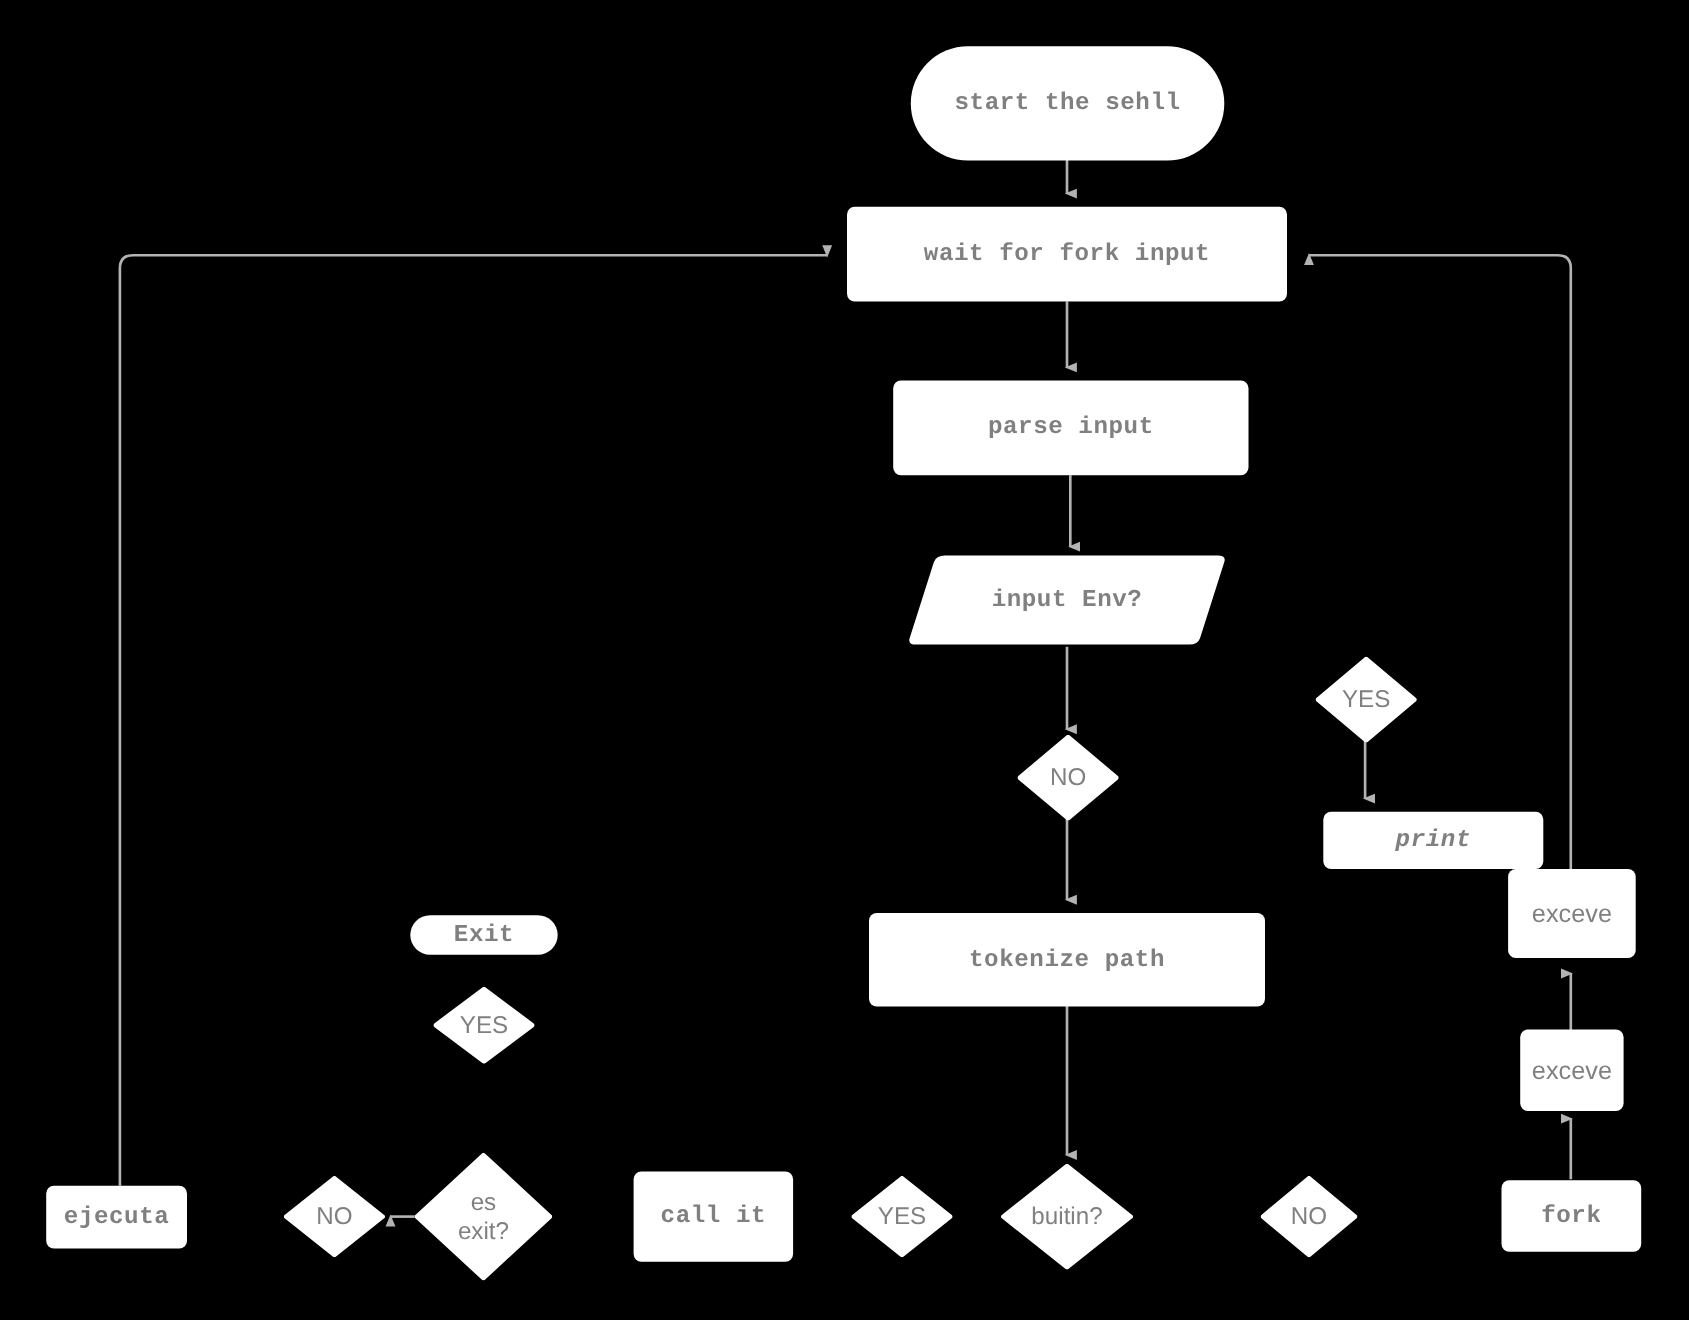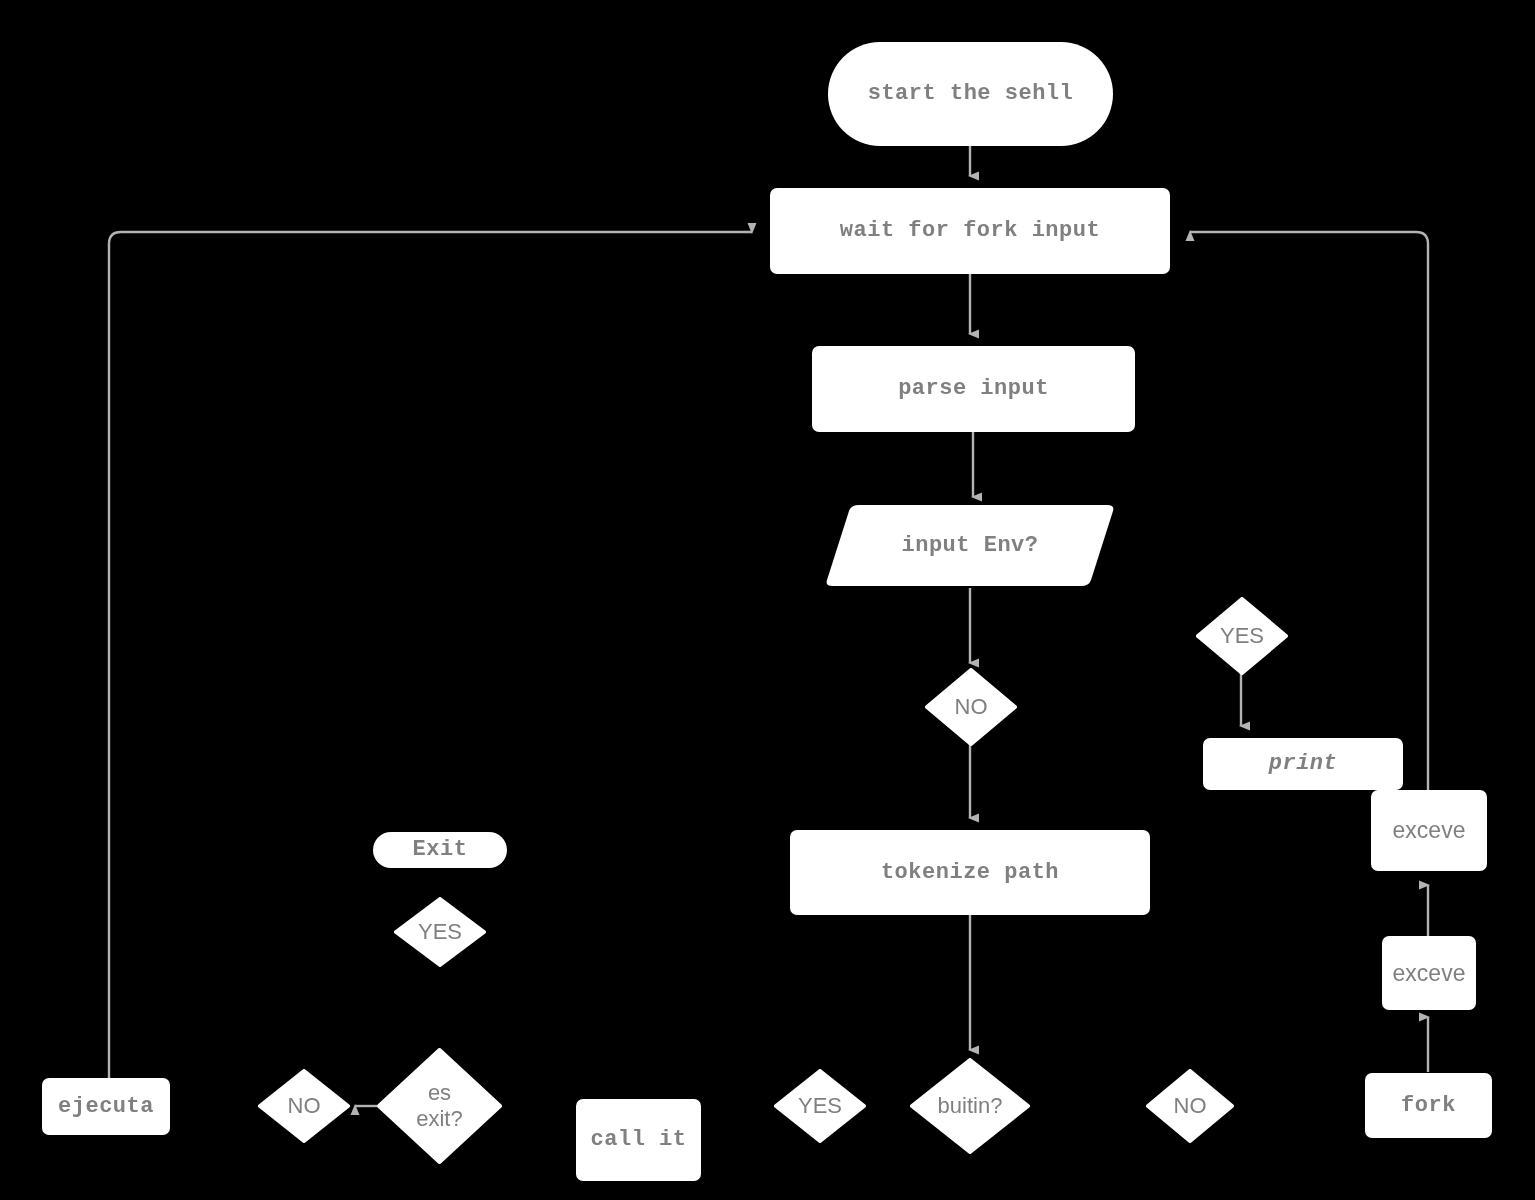--- a/index.html
+++ b/index.html
@@ -209,21 +209,21 @@
     <span class="diamond-label">YES</span>
   </div>
 
   <div class="node decision" style="left:1146px; top:1069px; width:88px; height:74px; display:flex; align-items:center; justify-content:center;">
     <svg class="diamond-shape" viewBox="0 0 88 74" preserveAspectRatio="none" xmlns="http://www.w3.org/2000/svg">
       <path d="M44,2 L86,37 L44,72 L2,37 Z" fill="#ffffff" stroke="#ffffff" stroke-width="4" stroke-linejoin="round"></path>
     </svg>
     <span class="diamond-label">NO</span>
   </div>
 
-  <div class="node process" style="left:576px; top:1065px; width:125px; height:82px;margin-top:34px;">
+  <div class="node process" style="left:576px; top:1065px; width:145px; height:82px;">
     <span>call it</span>
   </div>
 
   <div class="node decision" style="left:377px; top:1048px; width:125px; height:116px; display:flex; align-items:center; justify-content:center;">
     <svg class="diamond-shape" viewBox="0 0 125 116" preserveAspectRatio="none" xmlns="http://www.w3.org/2000/svg">
       <path d="M62.5,2 L123,58 L62.5,114 L2,58 Z" fill="#ffffff" stroke="#ffffff" stroke-width="4" stroke-linejoin="round"></path>
     </svg>
     <span class="diamond-label" style="line-height:1.2;">
       <span>es</span><br>
       <span>exit?</span>

